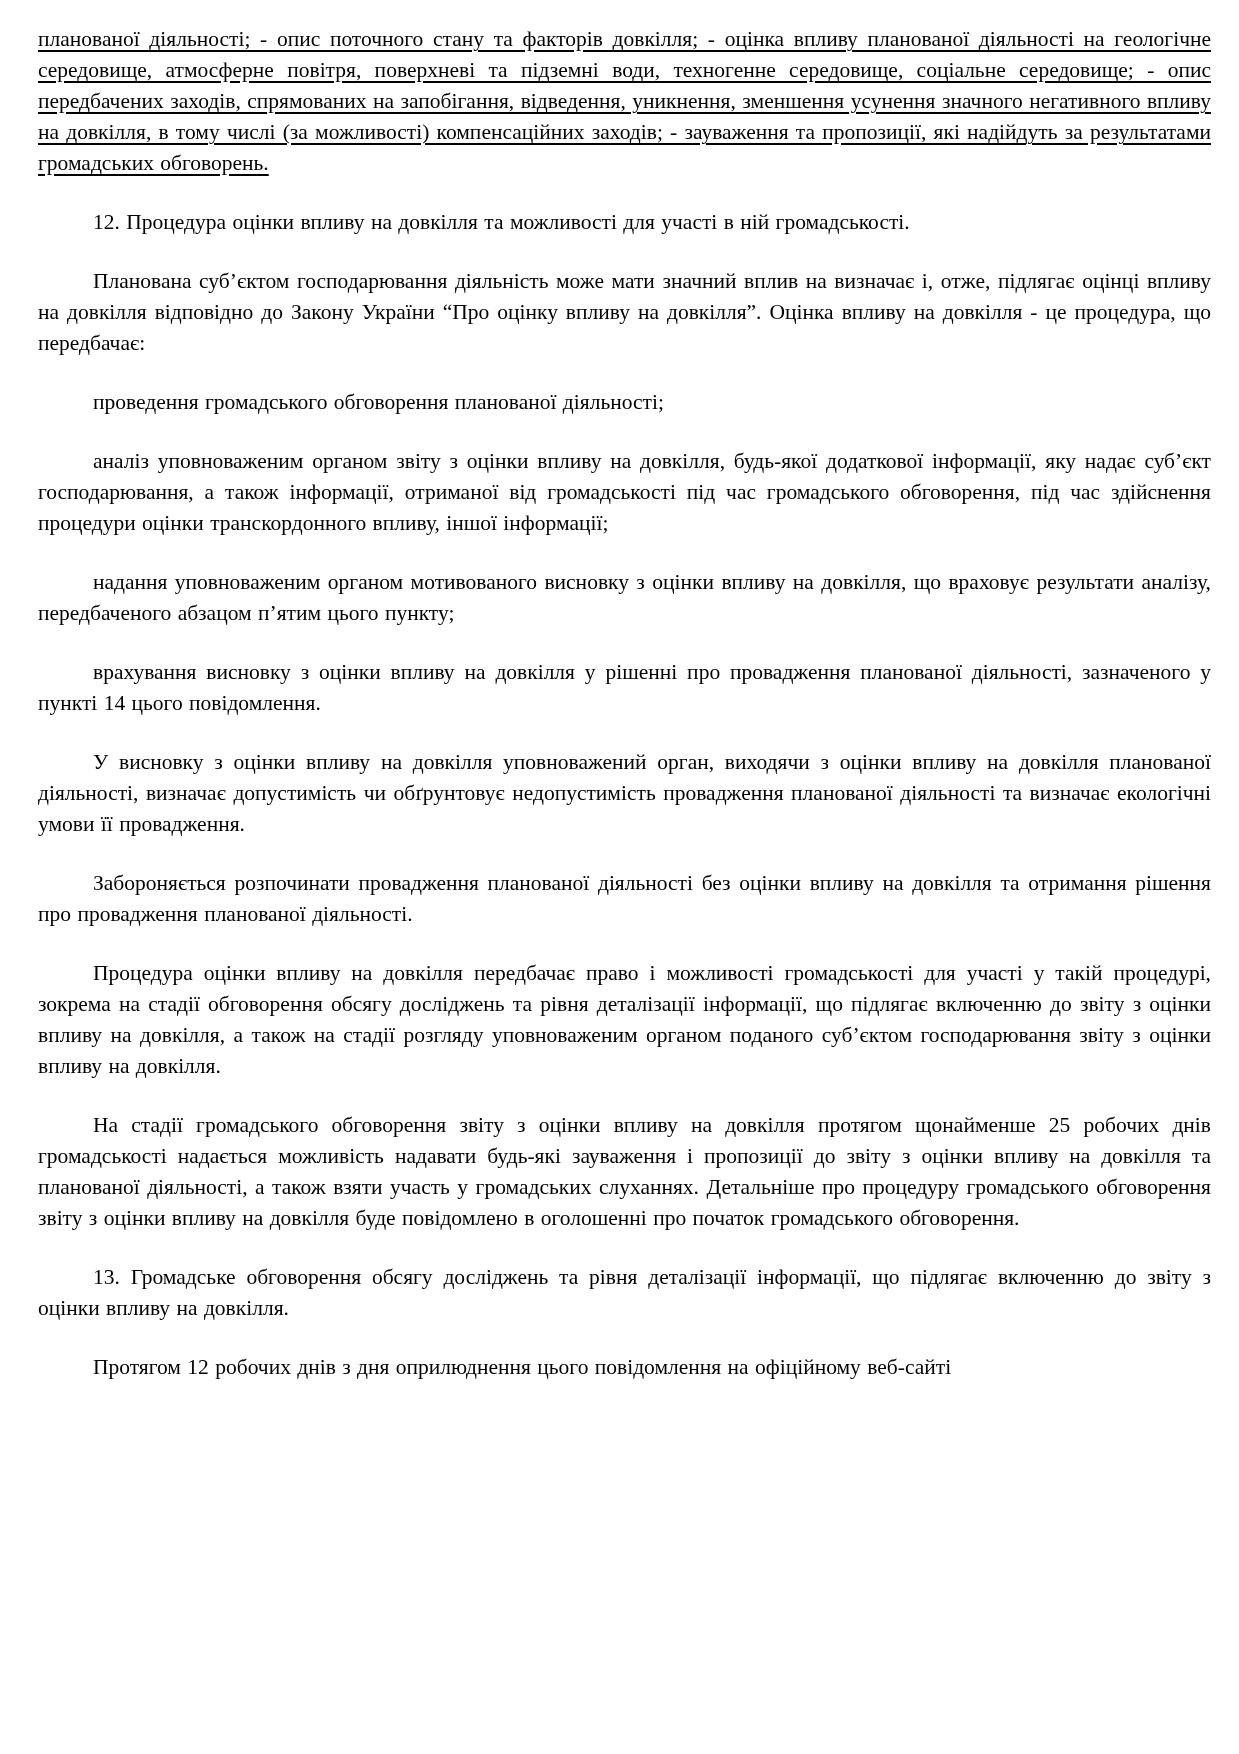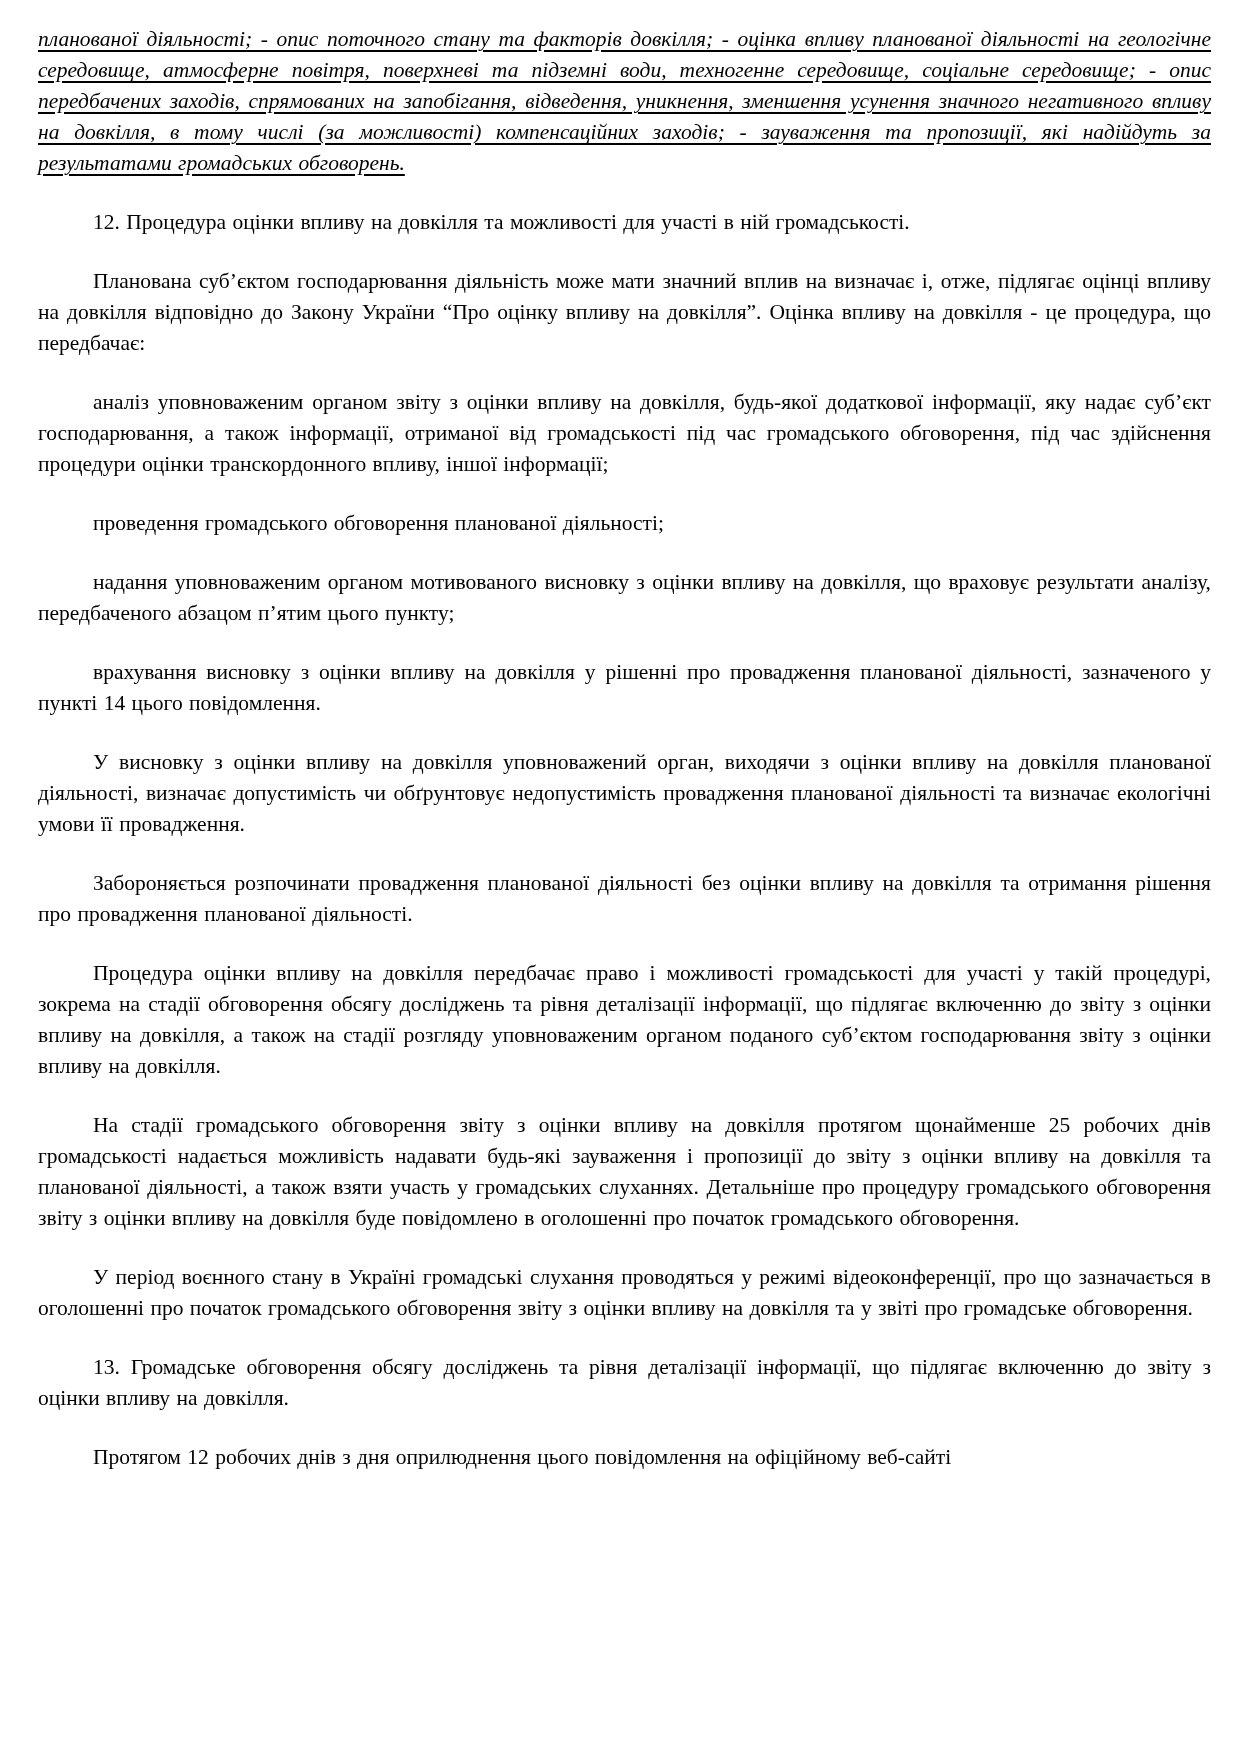--- a/index.html
+++ b/index.html
@@ -27,51 +27,49 @@
     text-indent: 55px;
     word-spacing: 1px;
   }
   .page p.continuation {
     text-indent: 0;
   }
   .page p.underlined {
     text-decoration: underline;
     text-decoration-thickness: 1.5px;
     text-underline-offset: 4px;
-    font-style: italic;
   }
   .page p.last {
     margin-bottom: 4px;
   }
 </style>
 </head>
 <body>
 
 <div class="page">
   <p class="continuation underlined">планованої діяльності; - опис поточного стану та факторів довкілля; - оцінка впливу планованої діяльності на геологічне середовище, атмосферне повітря, поверхневі та підземні води, техногенне середовище, соціальне середовище; - опис передбачених заходів, спрямованих на запобігання, відведення, уникнення, зменшення усунення значного негативного впливу на довкілля, в тому числі (за можливості) компенсаційних заходів; - зауваження та пропозиції, які надійдуть за результатами громадських обговорень.</p>
 
   <p>12. Процедура оцінки впливу на довкілля та можливості для участі в ній громадськості.</p>
 
   <p>Планована суб’єктом господарювання діяльність може мати значний вплив на визначає і, отже, підлягає оцінці впливу на довкілля відповідно до Закону України “Про оцінку впливу на довкілля”. Оцінка впливу на довкілля - це процедура, що передбачає:</p>
 
 
+  <p>проведення громадського обговорення планованої діяльності;</p>
+
   <p>аналіз уповноваженим органом звіту з оцінки впливу на довкілля, будь-якої додаткової інформації, яку надає суб’єкт господарювання, а також інформації, отриманої від громадськості під час громадського обговорення, під час здійснення процедури оцінки транскордонного впливу, іншої інформації;</p>
-
-  <p>проведення громадського обговорення планованої діяльності;</p>
 
   <p>надання уповноваженим органом мотивованого висновку з оцінки впливу на довкілля, що враховує результати аналізу, передбаченого абзацом п’ятим цього пункту;</p>
 
   <p>врахування висновку з оцінки впливу на довкілля у рішенні про провадження планованої діяльності, зазначеного у пункті 14 цього повідомлення.</p>
 
   <p>У висновку з оцінки впливу на довкілля уповноважений орган, виходячи з оцінки впливу на довкілля планованої діяльності, визначає допустимість чи обґрунтовує недопустимість провадження планованої діяльності та визначає екологічні умови її провадження.</p>
 
   <p>Забороняється розпочинати провадження планованої діяльності без оцінки впливу на довкілля та отримання рішення про провадження планованої діяльності.</p>
 
   <p>Процедура оцінки впливу на довкілля передбачає право і можливості громадськості для участі у такій процедурі, зокрема на стадії обговорення обсягу досліджень та рівня деталізації інформації, що підлягає включенню до звіту з оцінки впливу на довкілля, а також на стадії розгляду уповноваженим органом поданого суб’єктом господарювання звіту з оцінки впливу на довкілля.</p>
 
   <p>На стадії громадського обговорення звіту з оцінки впливу на довкілля протягом щонайменше 25 робочих днів громадськості надається можливість надавати будь-які зауваження і пропозиції до звіту з оцінки впливу на довкілля та планованої діяльності, а також взяти участь у громадських слуханнях. Детальніше про процедуру громадського обговорення звіту з оцінки впливу на довкілля буде повідомлено в оголошенні про початок громадського обговорення.</p>
 
-  <p>У період воєнного стану в Україні громадські слухання проводяться у режимі відеоконференції, про що зазначається в оголошенні про початок громадського обговорення звіту з оцінки впливу на довкілля та у звіті про громадське обговорення.</p>
 
   <p>13. Громадське обговорення обсягу досліджень та рівня деталізації інформації, що підлягає включенню до звіту з оцінки впливу на довкілля.</p>
 
   <p class="last">Протягом 12 робочих днів з дня оприлюднення цього повідомлення на офіційному веб-сайті</p>
 </div>
 
 </body></html>

